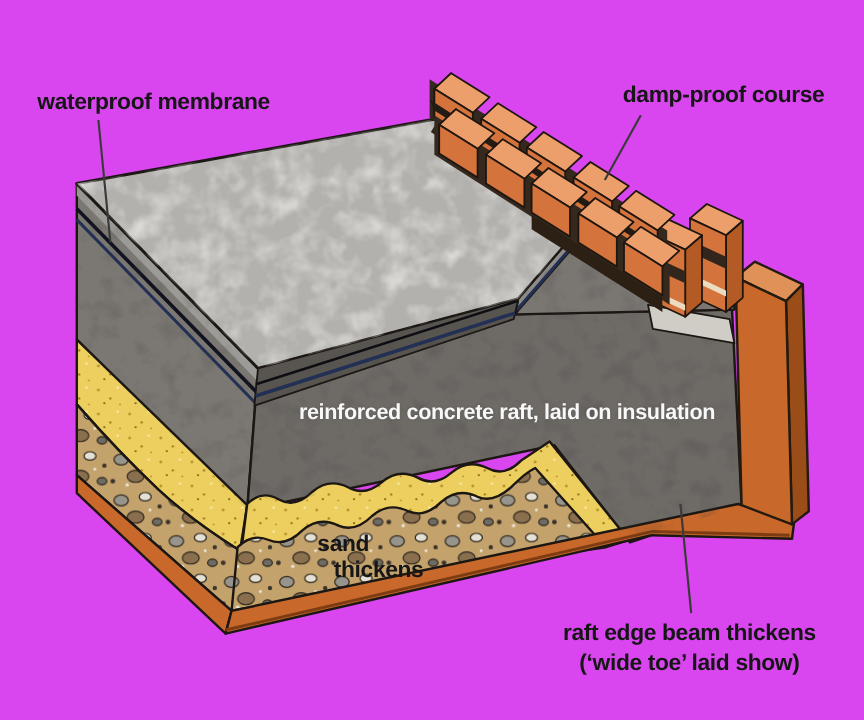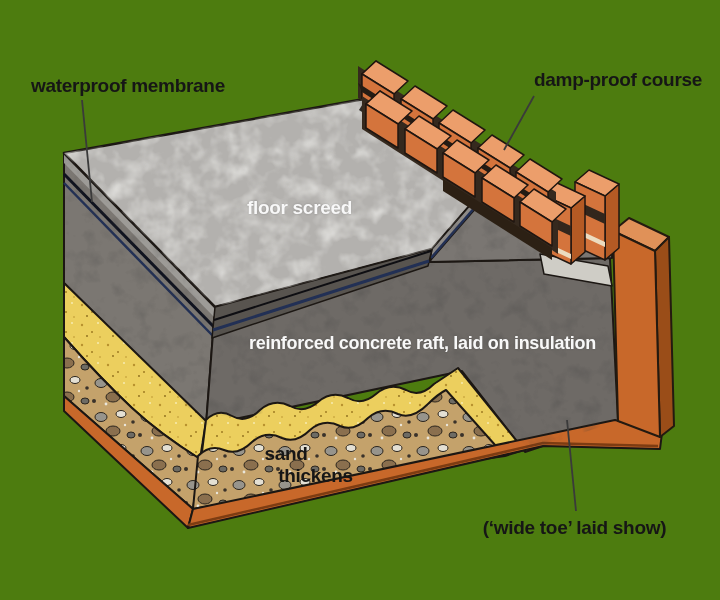--- a/index.html
+++ b/index.html
@@ -1,17 +1,17 @@
 <!DOCTYPE html>
 <html><head>
 <meta charset="utf-8">
 <style>
   html,body{margin:0;padding:0;background:#ffffff;}
   .stage{
-    position:relative;width:720px;height:600px;background:#4d7c0f;overflow:hidden;
+    position:relative;width:720px;height:600px;background:#d946ef;overflow:hidden;
     font-family:"Liberation Sans", sans-serif;
   }
   .stage svg{position:absolute;left:0;top:0;}
   .lbl{
     position:absolute;font-weight:bold;font-size:19px;line-height:22px;
     letter-spacing:-0.3px;text-align:center;color:#161616;white-space:nowrap;
   }
   .lbl.light{color:#f8f8f8;text-shadow:0 0 2px rgba(60,60,60,0.35);}
   .lbl.small{font-size:18px;}
   .lbl.two-line{white-space:normal;line-height:25px;}
@@ -157,27 +157,27 @@
 
   <g stroke="#3a3a3a" stroke-width="1.8" fill="none">
     <line x1="82" y1="100" x2="92" y2="202"></line>
     <line x1="534" y1="96" x2="504" y2="150"></line>
     <line x1="576" y1="511" x2="567" y2="420"></line>
   </g>
 </svg>
 
 <div class="lbl" style="left:28px;top:75px;width:200px;">waterproof membrane</div>
 
-<div class="lbl" style="left:533px;top:69px;width:170px;text-align:center;">damp-proof course</div>
+<div class="lbl" style="left:518px;top:69px;width:170px;text-align:center;">damp-proof course</div>
 
-<div class="lbl light" style="left:242px;top:197px;width:115px;">floor screed</div>
 
 <div class="lbl light small" style="left:225px;top:332px;width:395px;">reinforced concrete raft, laid on insulation</div>
 
 <div class="lbl" style="left:255px;top:422px;width:62px;margin-top:21px;">sand</div>
 
 <div class="lbl" style="left:268px;top:465px;width:95px;">thickens</div>
 
 <div class="lbl two-line" style="left:452px;top:515px;width:245px;">
+  <div>raft edge beam thickens</div>
   <div>(‘wide toe’ laid show)</div>
 </div>
 
 </div>
 
 </body></html>

